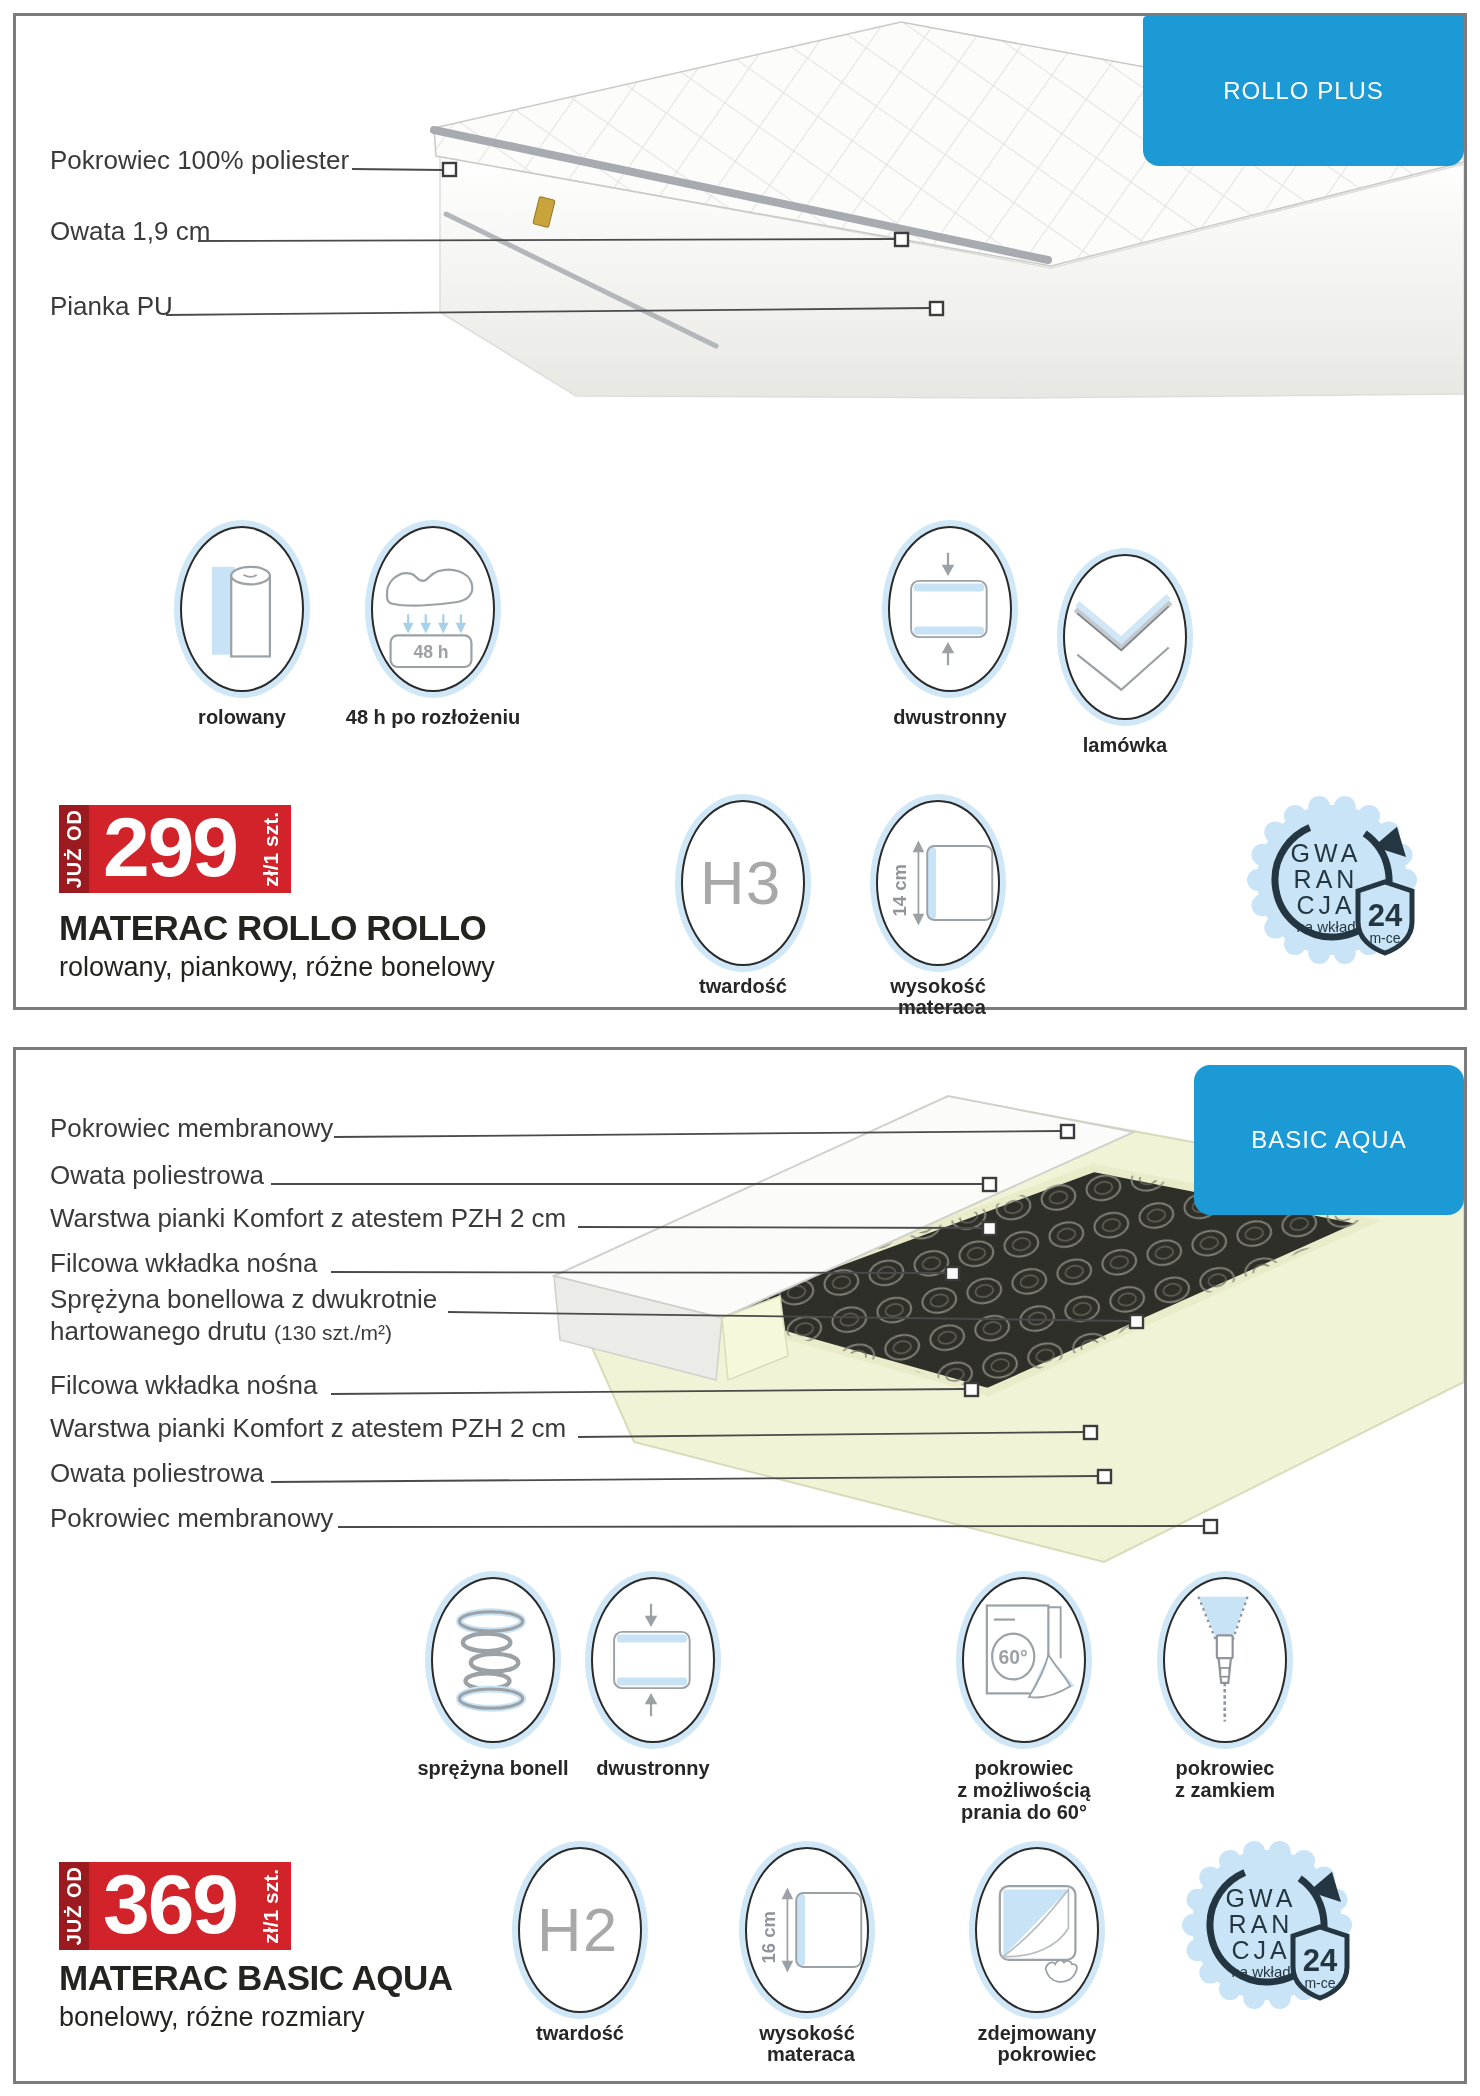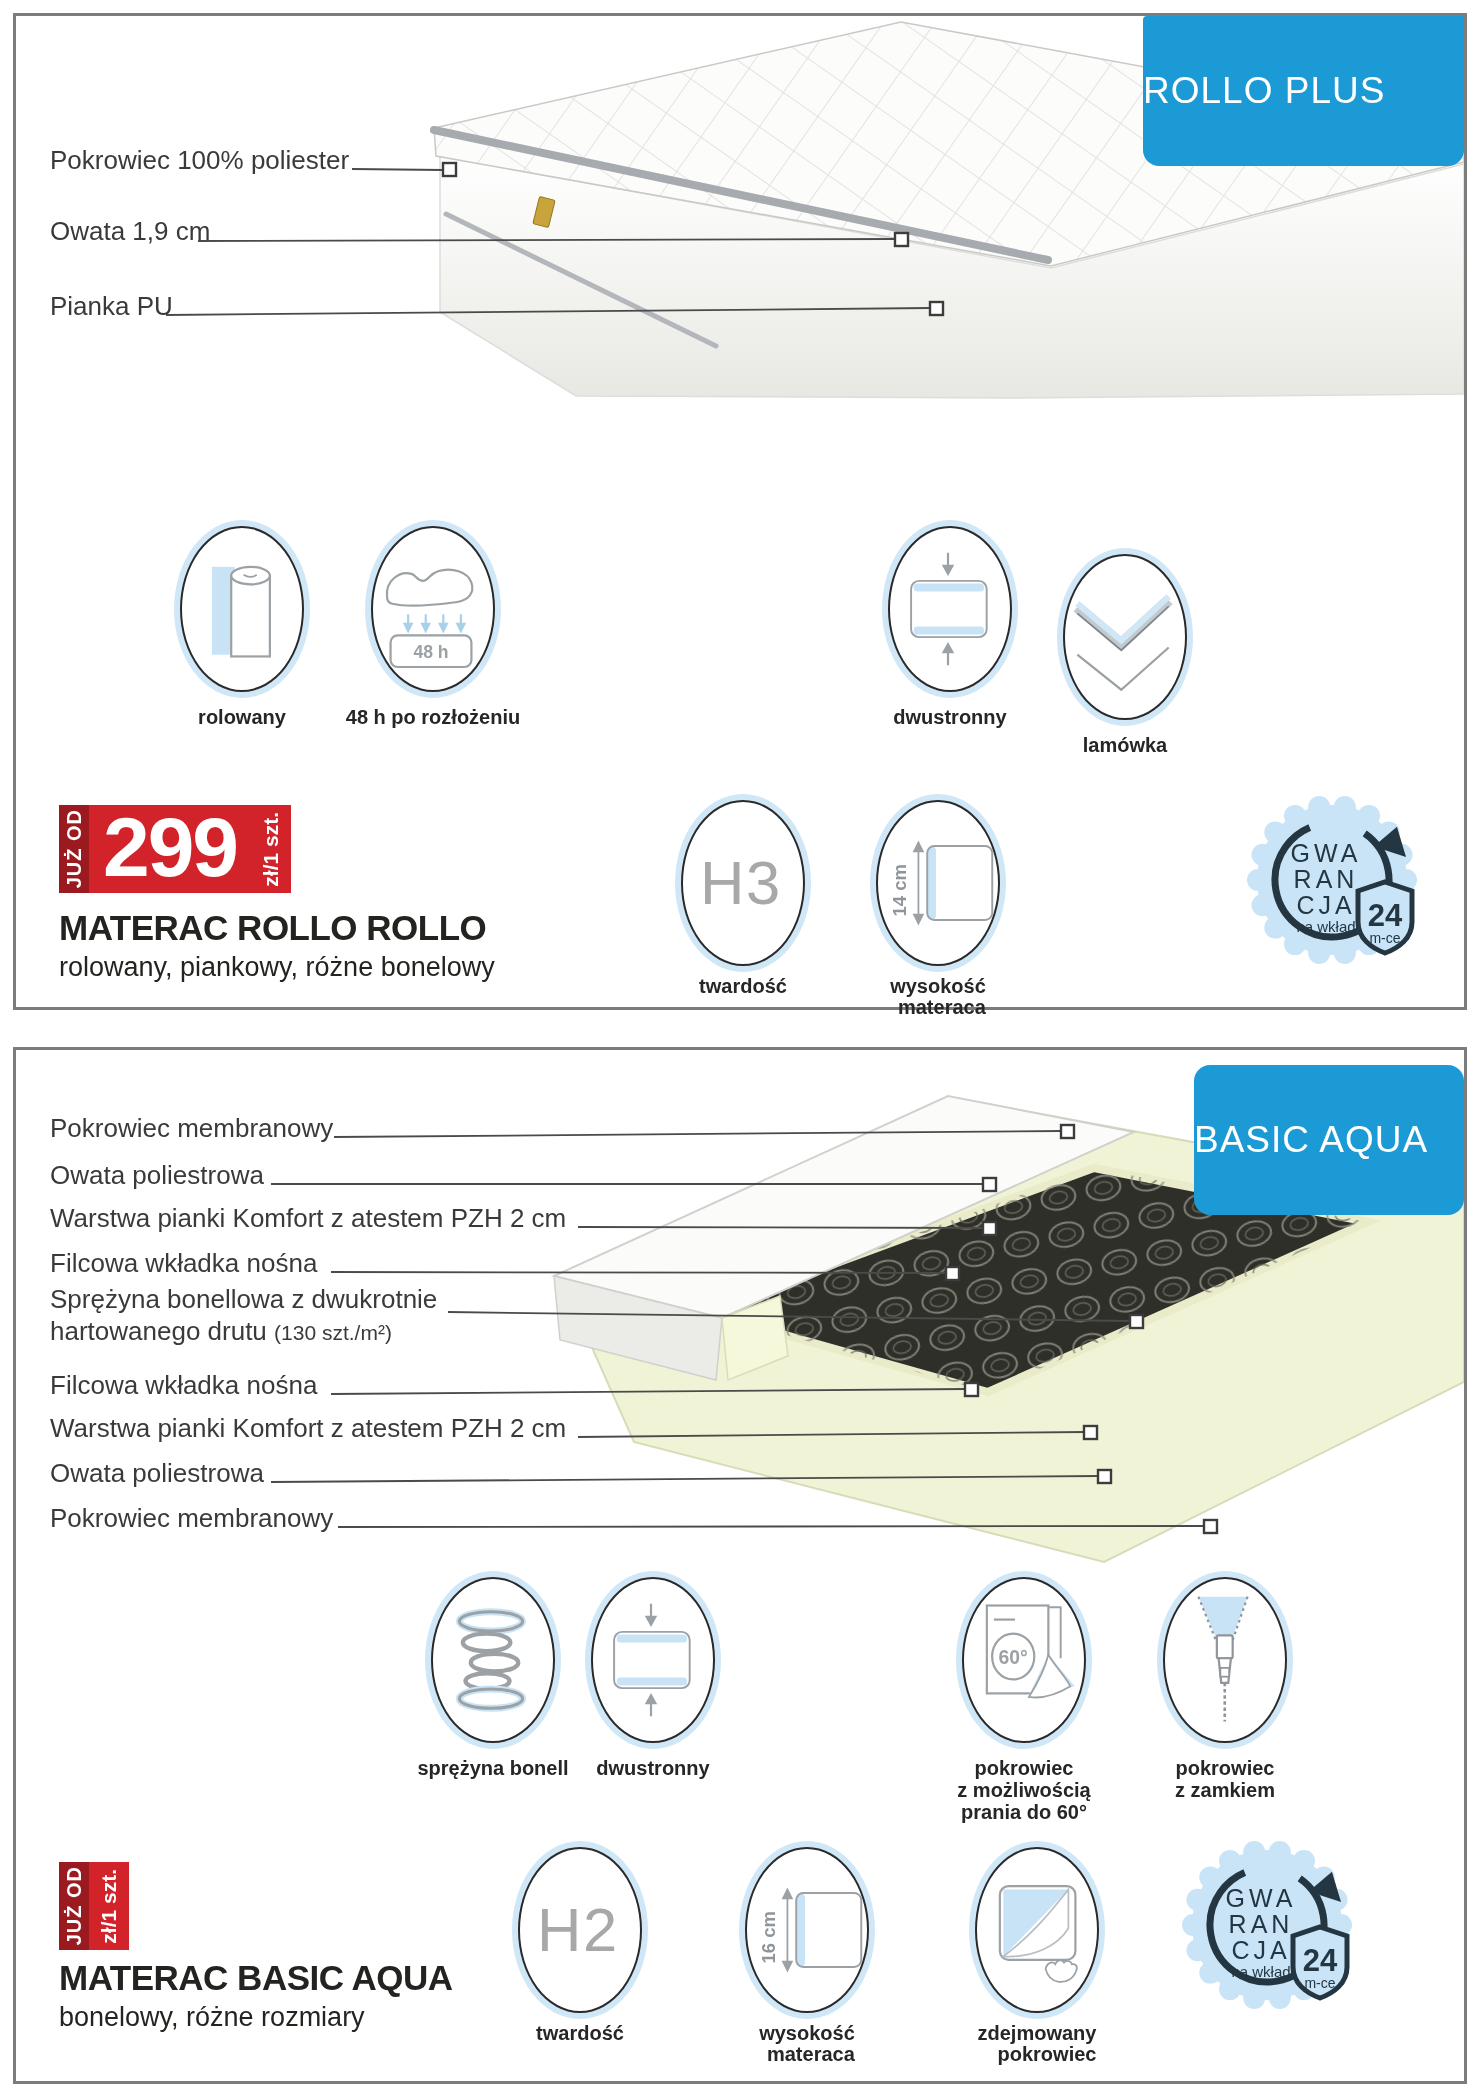--- a/index.html
+++ b/index.html
@@ -2,22 +2,22 @@
 <html><head>
 <meta charset="utf-8">
 <style>
   html,body{margin:0;padding:0;background:#fff;}
   .page{position:relative;width:1480px;height:2096px;background:#ffffff;
         font-family:"Liberation Sans", sans-serif;overflow:hidden;}
   .panel{position:absolute;left:13px;width:1448px;border:3px solid #7c7c7c;background:#fff;}
   #panel1{top:13px;height:991px;}
   #panel2{top:1047px;height:1031px;}
   svg.layer{position:absolute;left:0;top:0;pointer-events:none;}
-  .badge{position:absolute;background:#1b9ad6;color:#fff;display:flex;align-items:center;
-         font-size:37px;letter-spacing:1px;font-weight:normal;z-index:6;}
+  .badge{position:absolute;background:#1b9ad6;color:#fff;display:flex;align-items:center;justify-content:center;
+         font-size:24px;letter-spacing:1px;font-weight:normal;z-index:6;}
   #badge1{top:0;right:0;width:321px;height:150px;border-radius:4px 0 16px 16px;}
   #badge2{top:15px;right:0;width:270px;height:150px;border-radius:16px;}
   .callout{position:absolute;left:34px;font-size:26px;color:#3a3a3a;line-height:32px;white-space:pre-line;z-index:4;}
   .callout .small{font-size:21px;}
   .feat{position:absolute;width:200px;display:flex;flex-direction:column;align-items:center;z-index:4;}
   .fcirc{width:120px;height:162px;background:#fff;border:2px solid #2a2a2a;border-radius:50%;
          box-shadow:0 0 0 6px #cfe7f6;display:flex;align-items:center;justify-content:flex-start;flex:none;}
   .flabel{margin-top:14px;font-size:20px;line-height:22px;font-weight:bold;color:#262626;text-align:center;white-space:pre-line;}
   .speclabel{margin-top:10px;font-size:20px;line-height:21px;font-weight:bold;color:#262626;text-align:right;white-space:pre-line;}
   .price{position:absolute;display:flex;height:88px;background:#d2232b;z-index:5;}
@@ -334,20 +334,21 @@
         </svg>
       </div>
       <div class="flabel">pokrowiec
 z zamkiem</div>
     </div>
 
     <div class="price" style="left:43px;top:812px">
       <div class="price-strip">
           <span>JUŻ OD</span>
         </div>
+      <div class="price-amount">369</div>
       <div class="price-unit">
           <span>zł/1 szt.</span>
         </div>
     </div>
     <div class="ptitle" style="top:908px">MATERAC BASIC AQUA</div>
     <div class="pdesc" style="top:952px">bonelowy, różne rozmiary</div>
 
     <div class="feat" style="left:464px;top:797px">
       <div class="fcirc">
         <svg width="116" height="152" viewBox="0 0 132 172">

